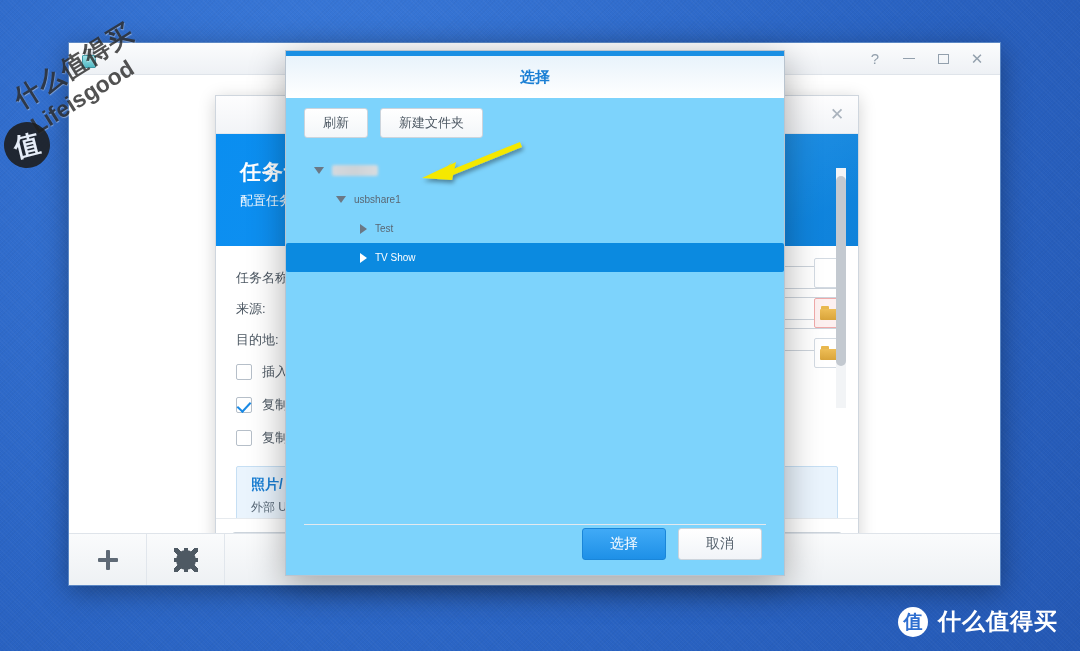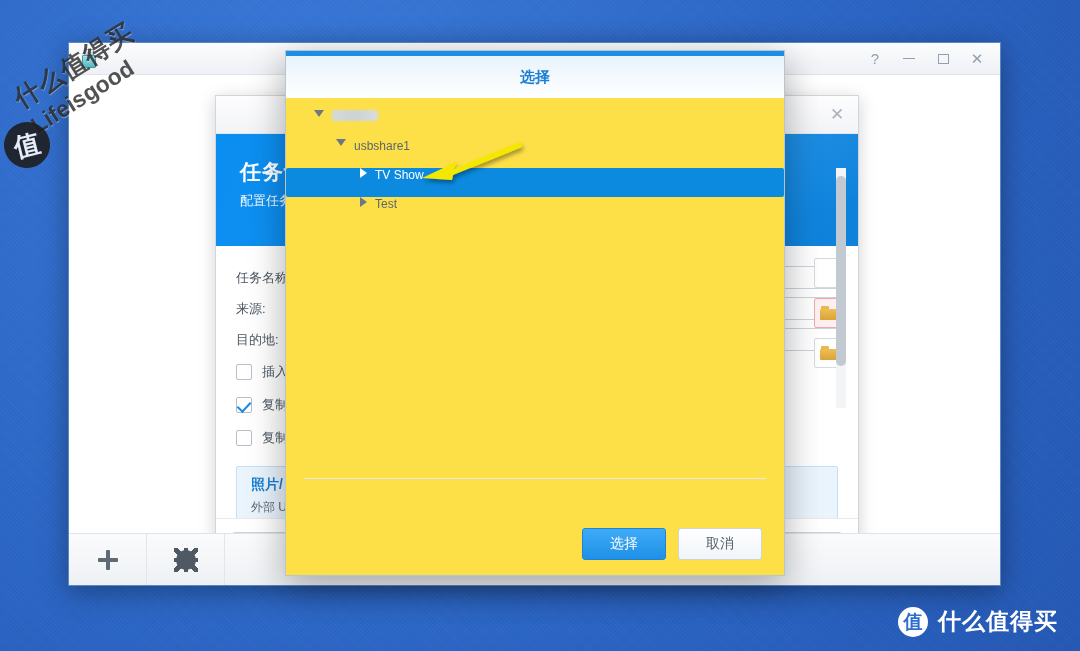--- a/index.html
+++ b/index.html
@@ -195,43 +195,43 @@
       linear-gradient(90deg, transparent 40%, #4e5963 40% 60%, transparent 60%),
       linear-gradient(45deg, transparent 42%, #4e5963 42% 58%, transparent 58%),
       linear-gradient(-45deg, transparent 42%, #4e5963 42% 58%, transparent 58%);
   }
   .gear-wrap { position: relative; width: 26px; height: 26px; display:flex; align-items:center; justify-content:center; }
 
   
   .dialog {
     position: absolute; left: 285px; top: 50px;
     width: 500px; height: 526px;
-    background: #fde047;
+    background: #7dd3fc;
     border: 1px solid #b9c4cf;
     box-shadow: 0 10px 34px rgba(0,0,0,.33);
   }
   .dlg-topbar { height: 5px; background: #1a8fe3; }
   .dlg-titlebar {
     height: 42px;
     background: linear-gradient(#e8f3fb, #ffffff);
     display: flex; align-items: center; justify-content: center;
   }
   .dlg-title { color: #1a7fd4; font-size: 15px; font-weight: bold; }
   .dlg-toolbar { padding: 10px 18px 6px 18px; display: flex; gap: 12px; }
   .dlg-tbtn {
     height: 30px; padding: 0 18px;
     border: 1px solid #ccd4dc; border-radius: 3px;
     background: linear-gradient(#ffffff, #f3f6f9);
     color: #4d5863; font-size: 13px;
     display: inline-flex; align-items: center; justify-content: center;
   }
   .dlg-tree { padding: 12px 16px 0 16px; height: 380px; overflow: hidden; }
   .tnode {
-    display: flex; align-items: flex-start; height: 29px;
-    font-size: 12px; color: #5a6773;
+    display: flex; align-items: center; height: 29px;
+    font-size: 10px; color: #5a6773;
     padding-left: 12px;
   }
   .tnode.lvl1 { padding-left: 12px; }
   .tnode.lvl2 { padding-left: 34px; }
   .tnode.lvl3 { padding-left: 58px; }
   .tnode.selected {
     background: #0b8ae0; color: #ffffff;
     margin-left: -16px; margin-right: -16px;
     padding-left: 74px;
     border-radius: 2px;
@@ -417,37 +417,41 @@
     </div>
   </div>
 </div>
 
 <div class="dialog">
   <div class="dlg-topbar"></div>
   <div class="dlg-titlebar">
     <span class="dlg-title">选择</span>
   </div>
 
+  <div class="dlg-toolbar">
+    <span class="dlg-tbtn">刷新</span>
+    <span class="dlg-tbtn">新建文件夹</span>
+  </div>
 
   <div class="dlg-tree">
     <div class="tnode lvl1">
       <span class="arrow-open"></span>
       <span class="blurred-label"></span>
     </div>
     <div class="tnode lvl2">
       <span class="arrow-open"></span>
       <span>usbshare1</span>
     </div>
+    <div class="tnode lvl3">
+      <span class="arrow-closed"></span>
+      <span>Test</span>
+    </div>
     <div class="tnode selected">
       <span class="arrow-closed"></span>
       <span>TV Show</span>
-    </div>
-    <div class="tnode lvl3">
-      <span class="arrow-closed"></span>
-      <span>Test</span>
     </div>
   </div>
 
   <div class="dlg-divider"></div>
 
   <div class="dlg-footer">
     <span class="dlg-btn primary">选择</span>
     <span class="dlg-btn">取消</span>
   </div>
 </div>

